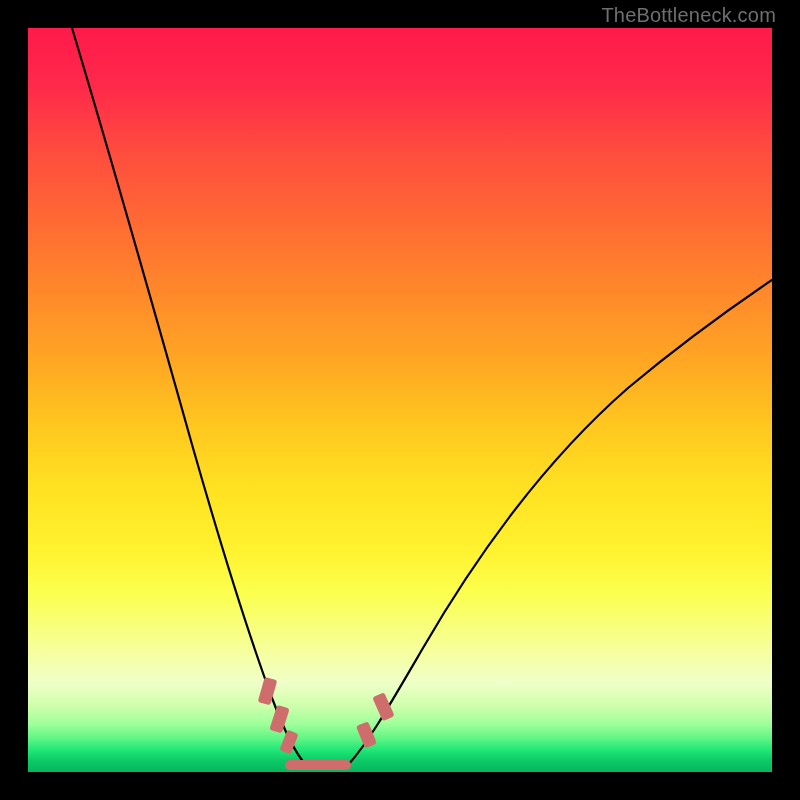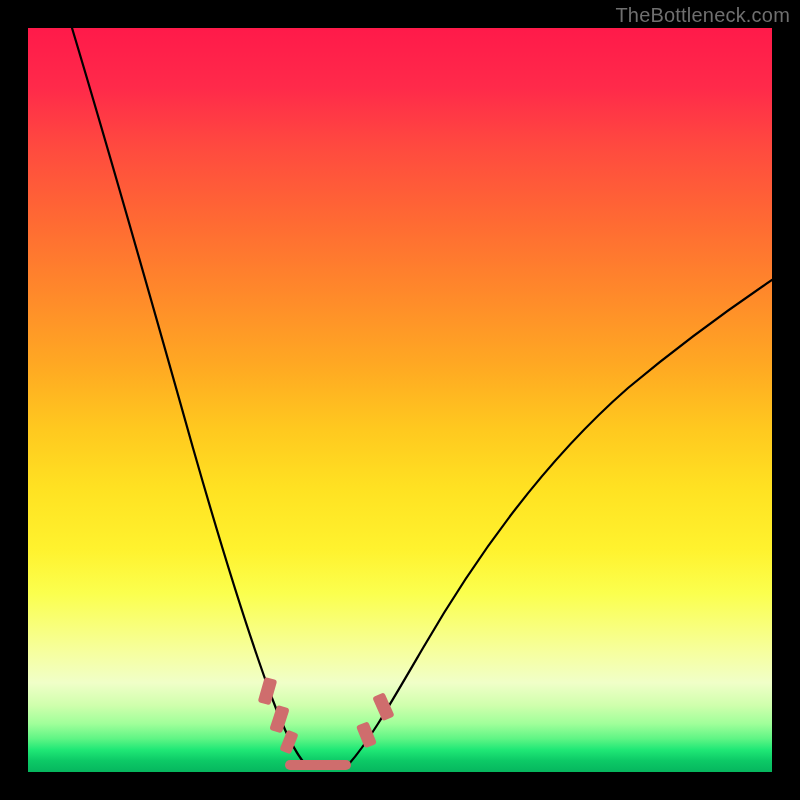--- a/index.html
+++ b/index.html
@@ -45,21 +45,21 @@
       #a0ff9a 93.5%,
       #60f585 95.5%,
       #20e876 97%,
       #0cc966 98.5%,
       #06b65e 100%
     );
   }
   .watermark {
     position: absolute;
     top: 4px;
-    right: 10px;
+    right: 24px;
     color: #6f6f6f;
     font-size: 20px;
     font-weight: 500;
     letter-spacing: 0.2px;
     user-select: none;
     text-align: center;
   }
   svg.curves {
     position: absolute;
     inset: 0;

